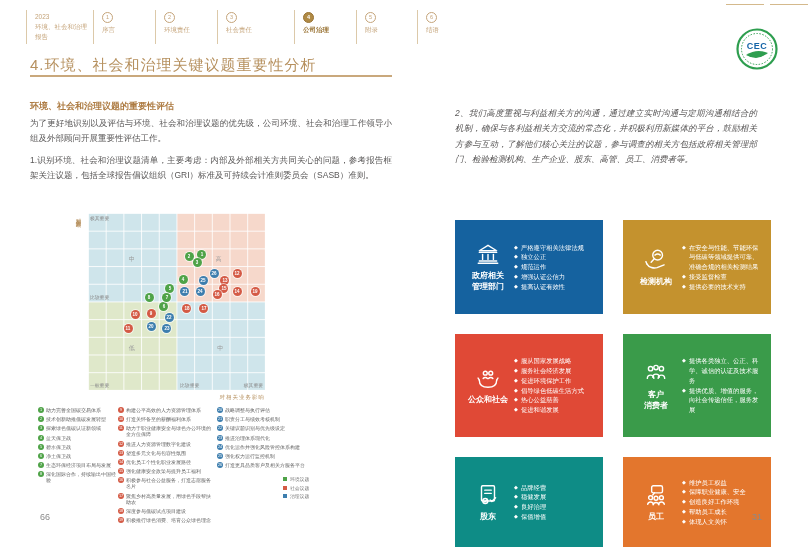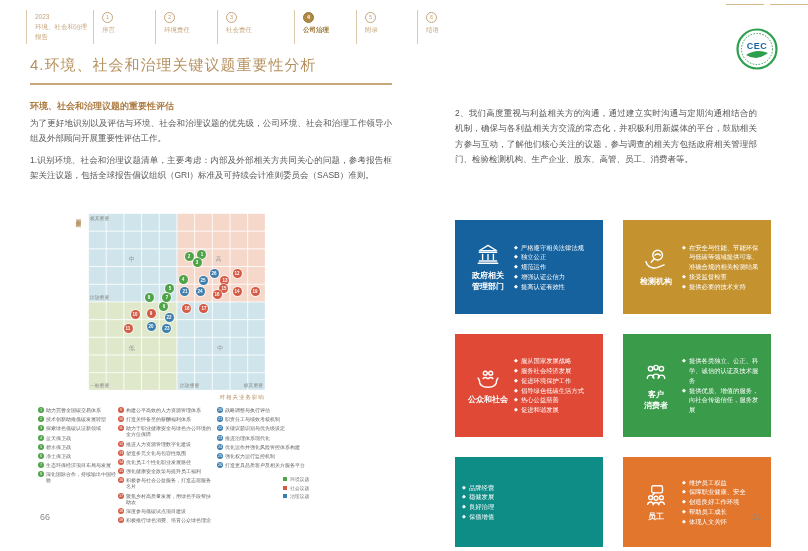--- a/index.html
+++ b/index.html
@@ -18,21 +18,21 @@
     font-size:5.5px;text-align:center;line-height:9px;margin-bottom:2px;}
   .hdr-item.active{color:#9a7435;font-weight:bold;}
   .hdr-item.active .num{border-color:#9a7435;background:#b08a45;color:#fff;}
   .hdr-endline{position:absolute;top:4px;height:1px;background:#d4b98c;}
   .logo{position:absolute;top:28px;right:30px;width:42px;height:42px;}
   .logo svg{position:absolute;inset:0;}
   .logo-text{position:absolute;top:13px;left:0;width:42px;text-align:center;
     font-size:9px;font-weight:bold;color:#1565a7;letter-spacing:0.5px;}
   
   .lp-title{position:absolute;left:30px;top:56px;width:362px;font-size:15px;letter-spacing:1px;
-    color:#b6905e;border-bottom:2px solid #c9a87c;padding-bottom:8px;}
+    color:#b6905e;border-bottom:2px solid #c9a87c;padding-bottom:0;}
   .lp-sec{position:absolute;left:30px;top:100px;font-size:9px;font-weight:bold;color:#ad7b42;}
   .lp-para{position:absolute;left:30px;width:362px;font-size:8.5px;line-height:1.8;color:#595757;text-align:justify;}
   .lp-p1{top:116px;}
   .lp-p2{top:153px;}
   
   .m-ylabel{position:absolute;left:76px;top:213px;writing-mode:vertical-rl;font-size:5.5px;
     color:#b6905e;letter-spacing:1px;}
   .m-plot{position:absolute;left:88px;top:213px;width:177px;height:177px;}
   .quad{position:absolute;width:50%;height:50%;}
   .q-tl{left:0;top:0;background:#cfe5eb;}
@@ -56,21 +56,21 @@
   .leg-num{flex:0 0 6px;width:6px;height:6px;border-radius:50%;color:#fff;font-size:3.8px;
     text-align:center;line-height:6px;margin-right:2px;margin-top:0;}
   .leg-c1{left:38px;width:78px;}
   .leg-c2{left:118px;width:96px;}
   .leg-c3{left:217px;width:100px;}
   .key{position:absolute;left:283px;top:476px;font-size:4.8px;color:#777;}
   .key .ki{display:flex;align-items:center;margin-bottom:2.5px;}
   .key .sw{width:4px;height:4px;margin-right:3px;}
   
   .rp-para{position:absolute;left:455px;top:106px;width:302px;font-size:8.5px;line-height:1.8;
-    color:#595757;text-align:justify;}
+    color:#595757;text-align:justify;font-style:italic;}
   .sgrid{position:absolute;left:455px;top:196px;width:337px;display:grid;
     grid-template-columns:148px 148px;grid-template-rows:94px 103px 90px;gap:20px;margin-top:24px;}
   .sbox{color:#fff;display:flex;align-items:center;box-sizing:border-box;padding:6px 7px;}
   .sbox .lcol{flex:0 0 52px;display:flex;flex-direction:column;align-items:center;justify-content:center;}
   .sbox .lcol svg{width:26px;height:26px;}
   .sname{font-size:8px;font-weight:bold;text-align:center;line-height:1.35;margin-top:4px;}
   .sbox ul{flex:1;margin:0;padding:0;list-style:none;font-size:6.3px;line-height:1.55;}
   .sbox li{display:flex;}
   .sbox li .bm{flex:0 0 7px;font-size:5px;line-height:1.9;}
   
@@ -424,20 +424,31 @@
           <span class="bm">◆</span>
           <span>提供各类独立、公正、科学、诚信的认证及技术服务</span>
         </li>
         <li>
           <span class="bm">◆</span>
           <span>提供优质、增值的服务，向社会传递信任，服务发展</span>
         </li>
       </ul>
     </div>
     <div class="sbox" style="background: rgb(14, 140, 134);">
+      <div class="lcol">
+        <svg viewBox="0 0 24 24" fill="none" stroke="#ffffff" stroke-width="1.3" stroke-linecap="round" stroke-linejoin="round">
+          <rect x="6" y="3.5" width="12" height="14" rx="1"></rect>
+          <line x1="9" y1="7.5" x2="15" y2="7.5"></line>
+          <line x1="9" y1="10.5" x2="15" y2="10.5"></line>
+          <circle cx="9.5" cy="17.5" r="2.3"></circle>
+          <path d="M8.3 17.5 l0.9 0.9 l1.6 -1.7"></path>
+          <path d="M14 16.5 l1.5 1.5 L19 14.5"></path>
+        </svg>
+        <div class="sname">股东</div>
+      </div>
       <ul>
         <li>
           <span class="bm">◆</span>
           <span>品牌经营</span>
         </li>
         <li>
           <span class="bm">◆</span>
           <span>稳健发展</span>
         </li>
         <li>

